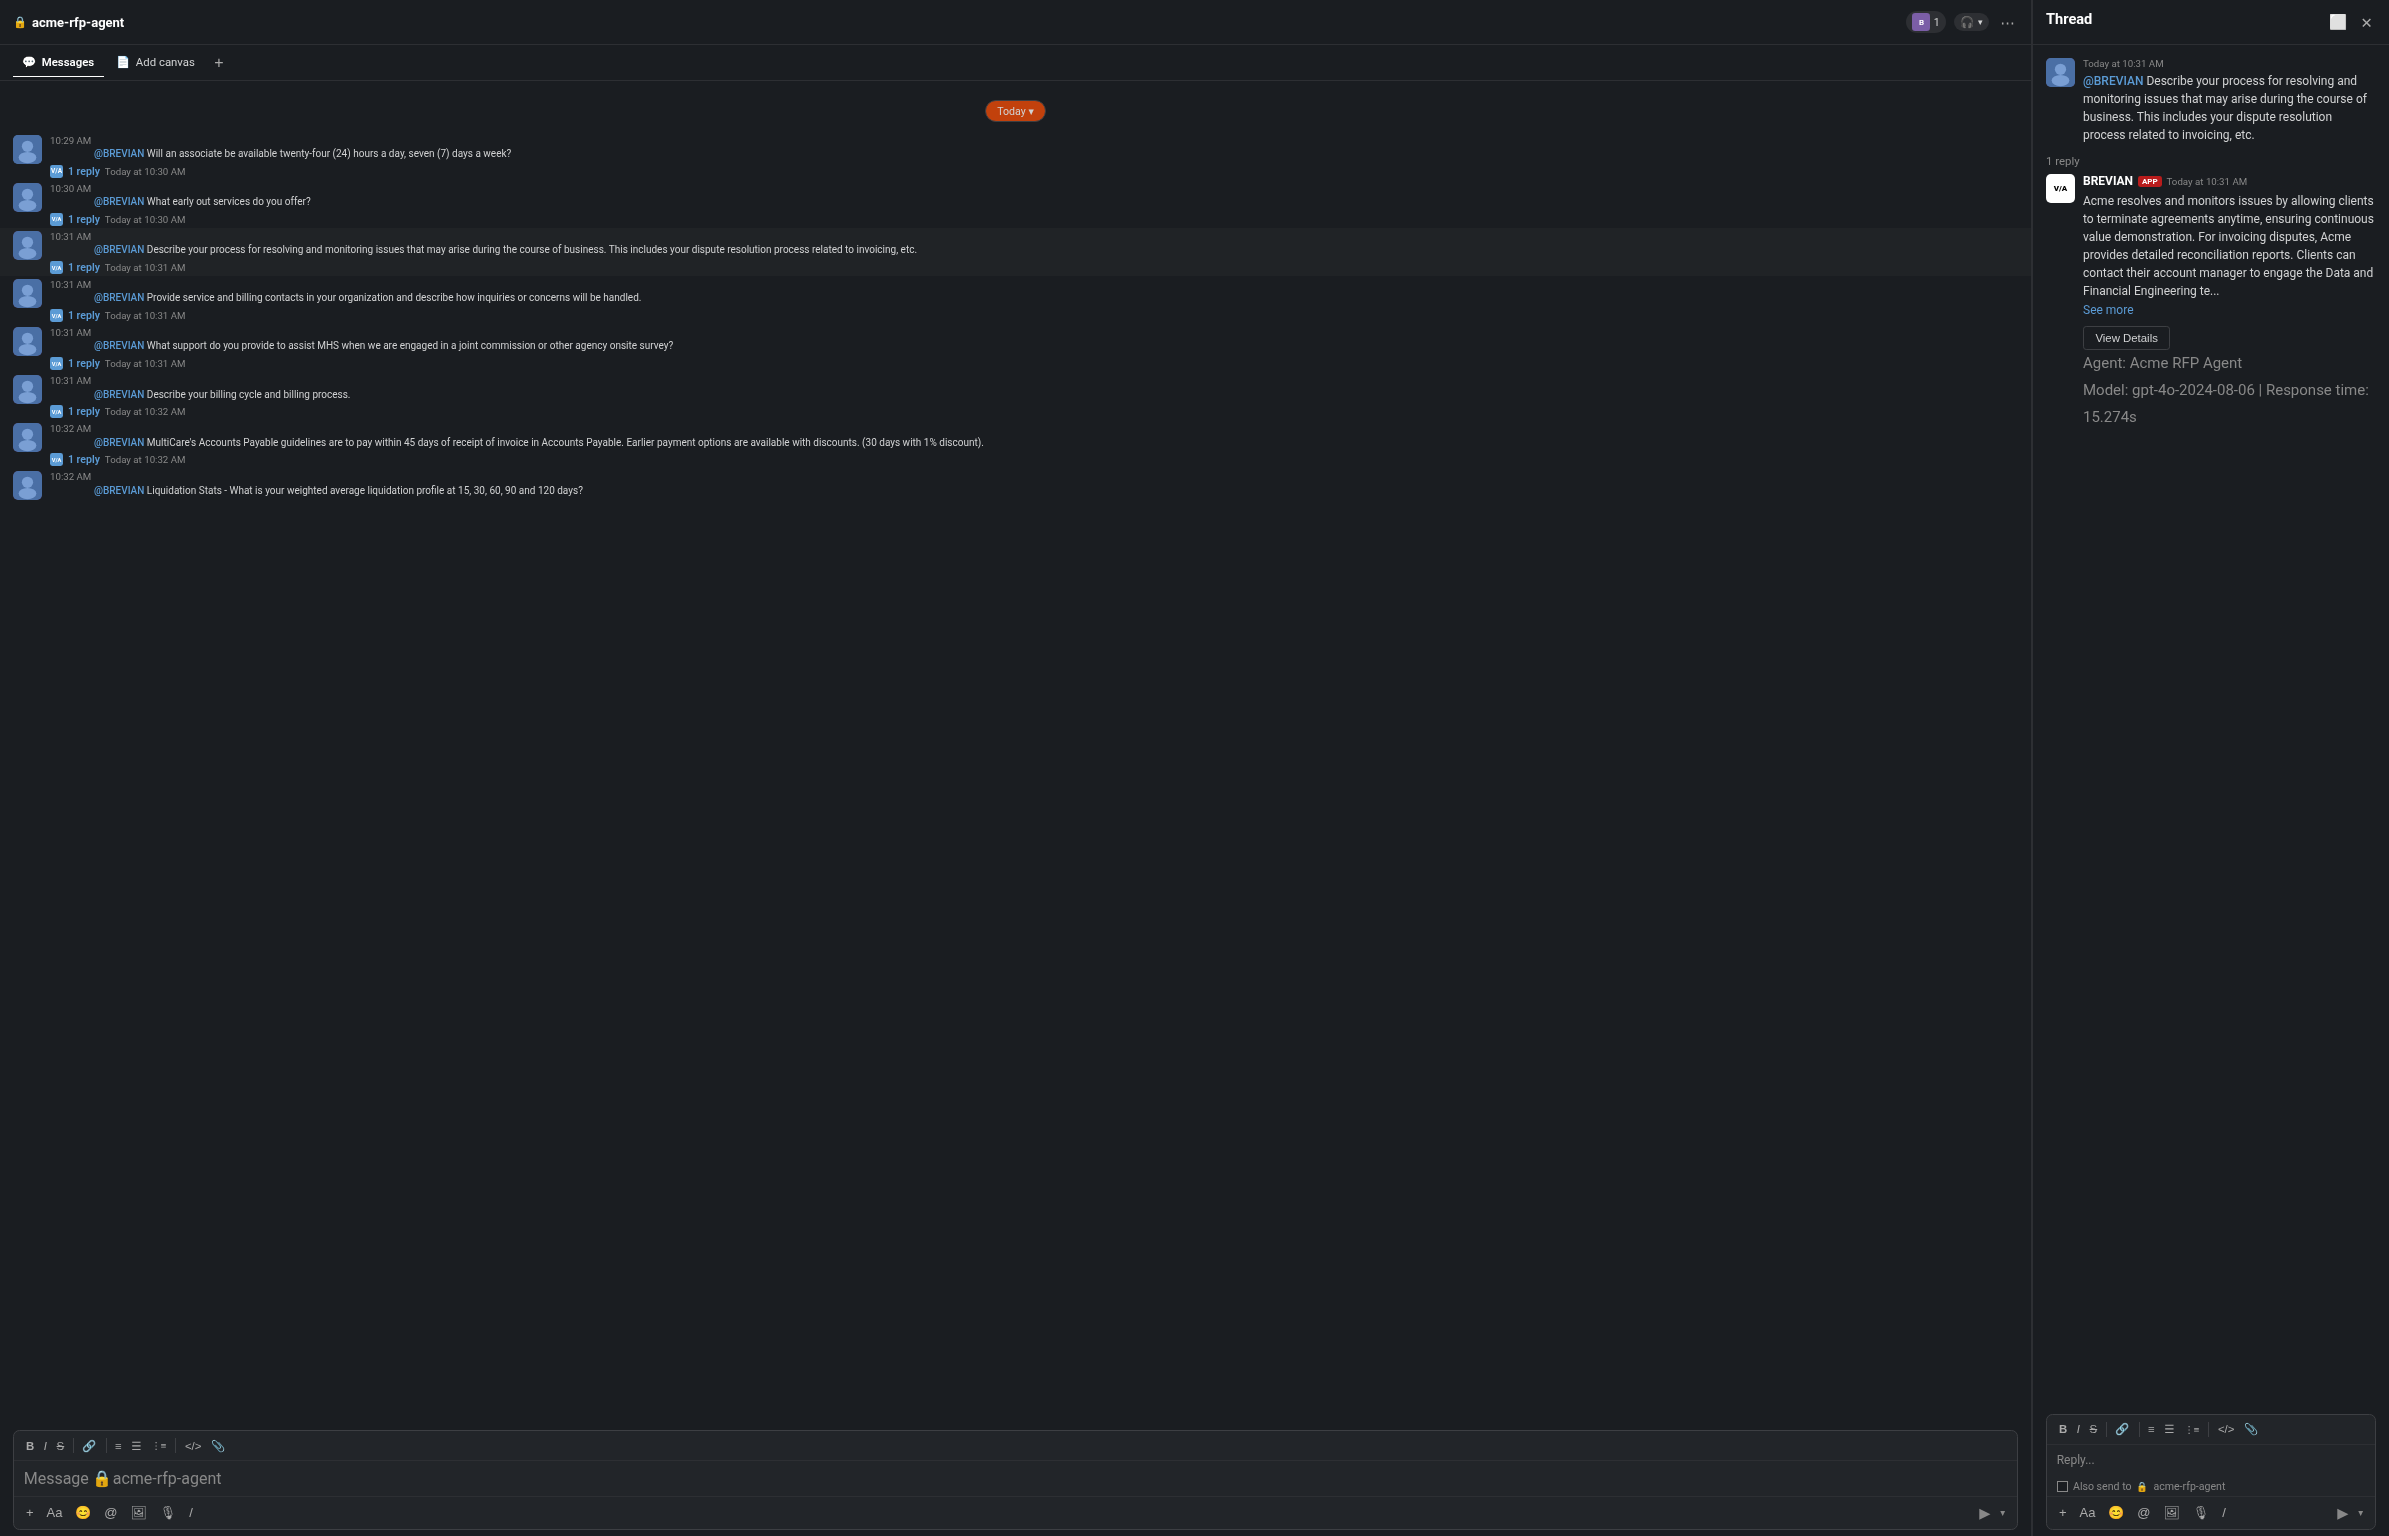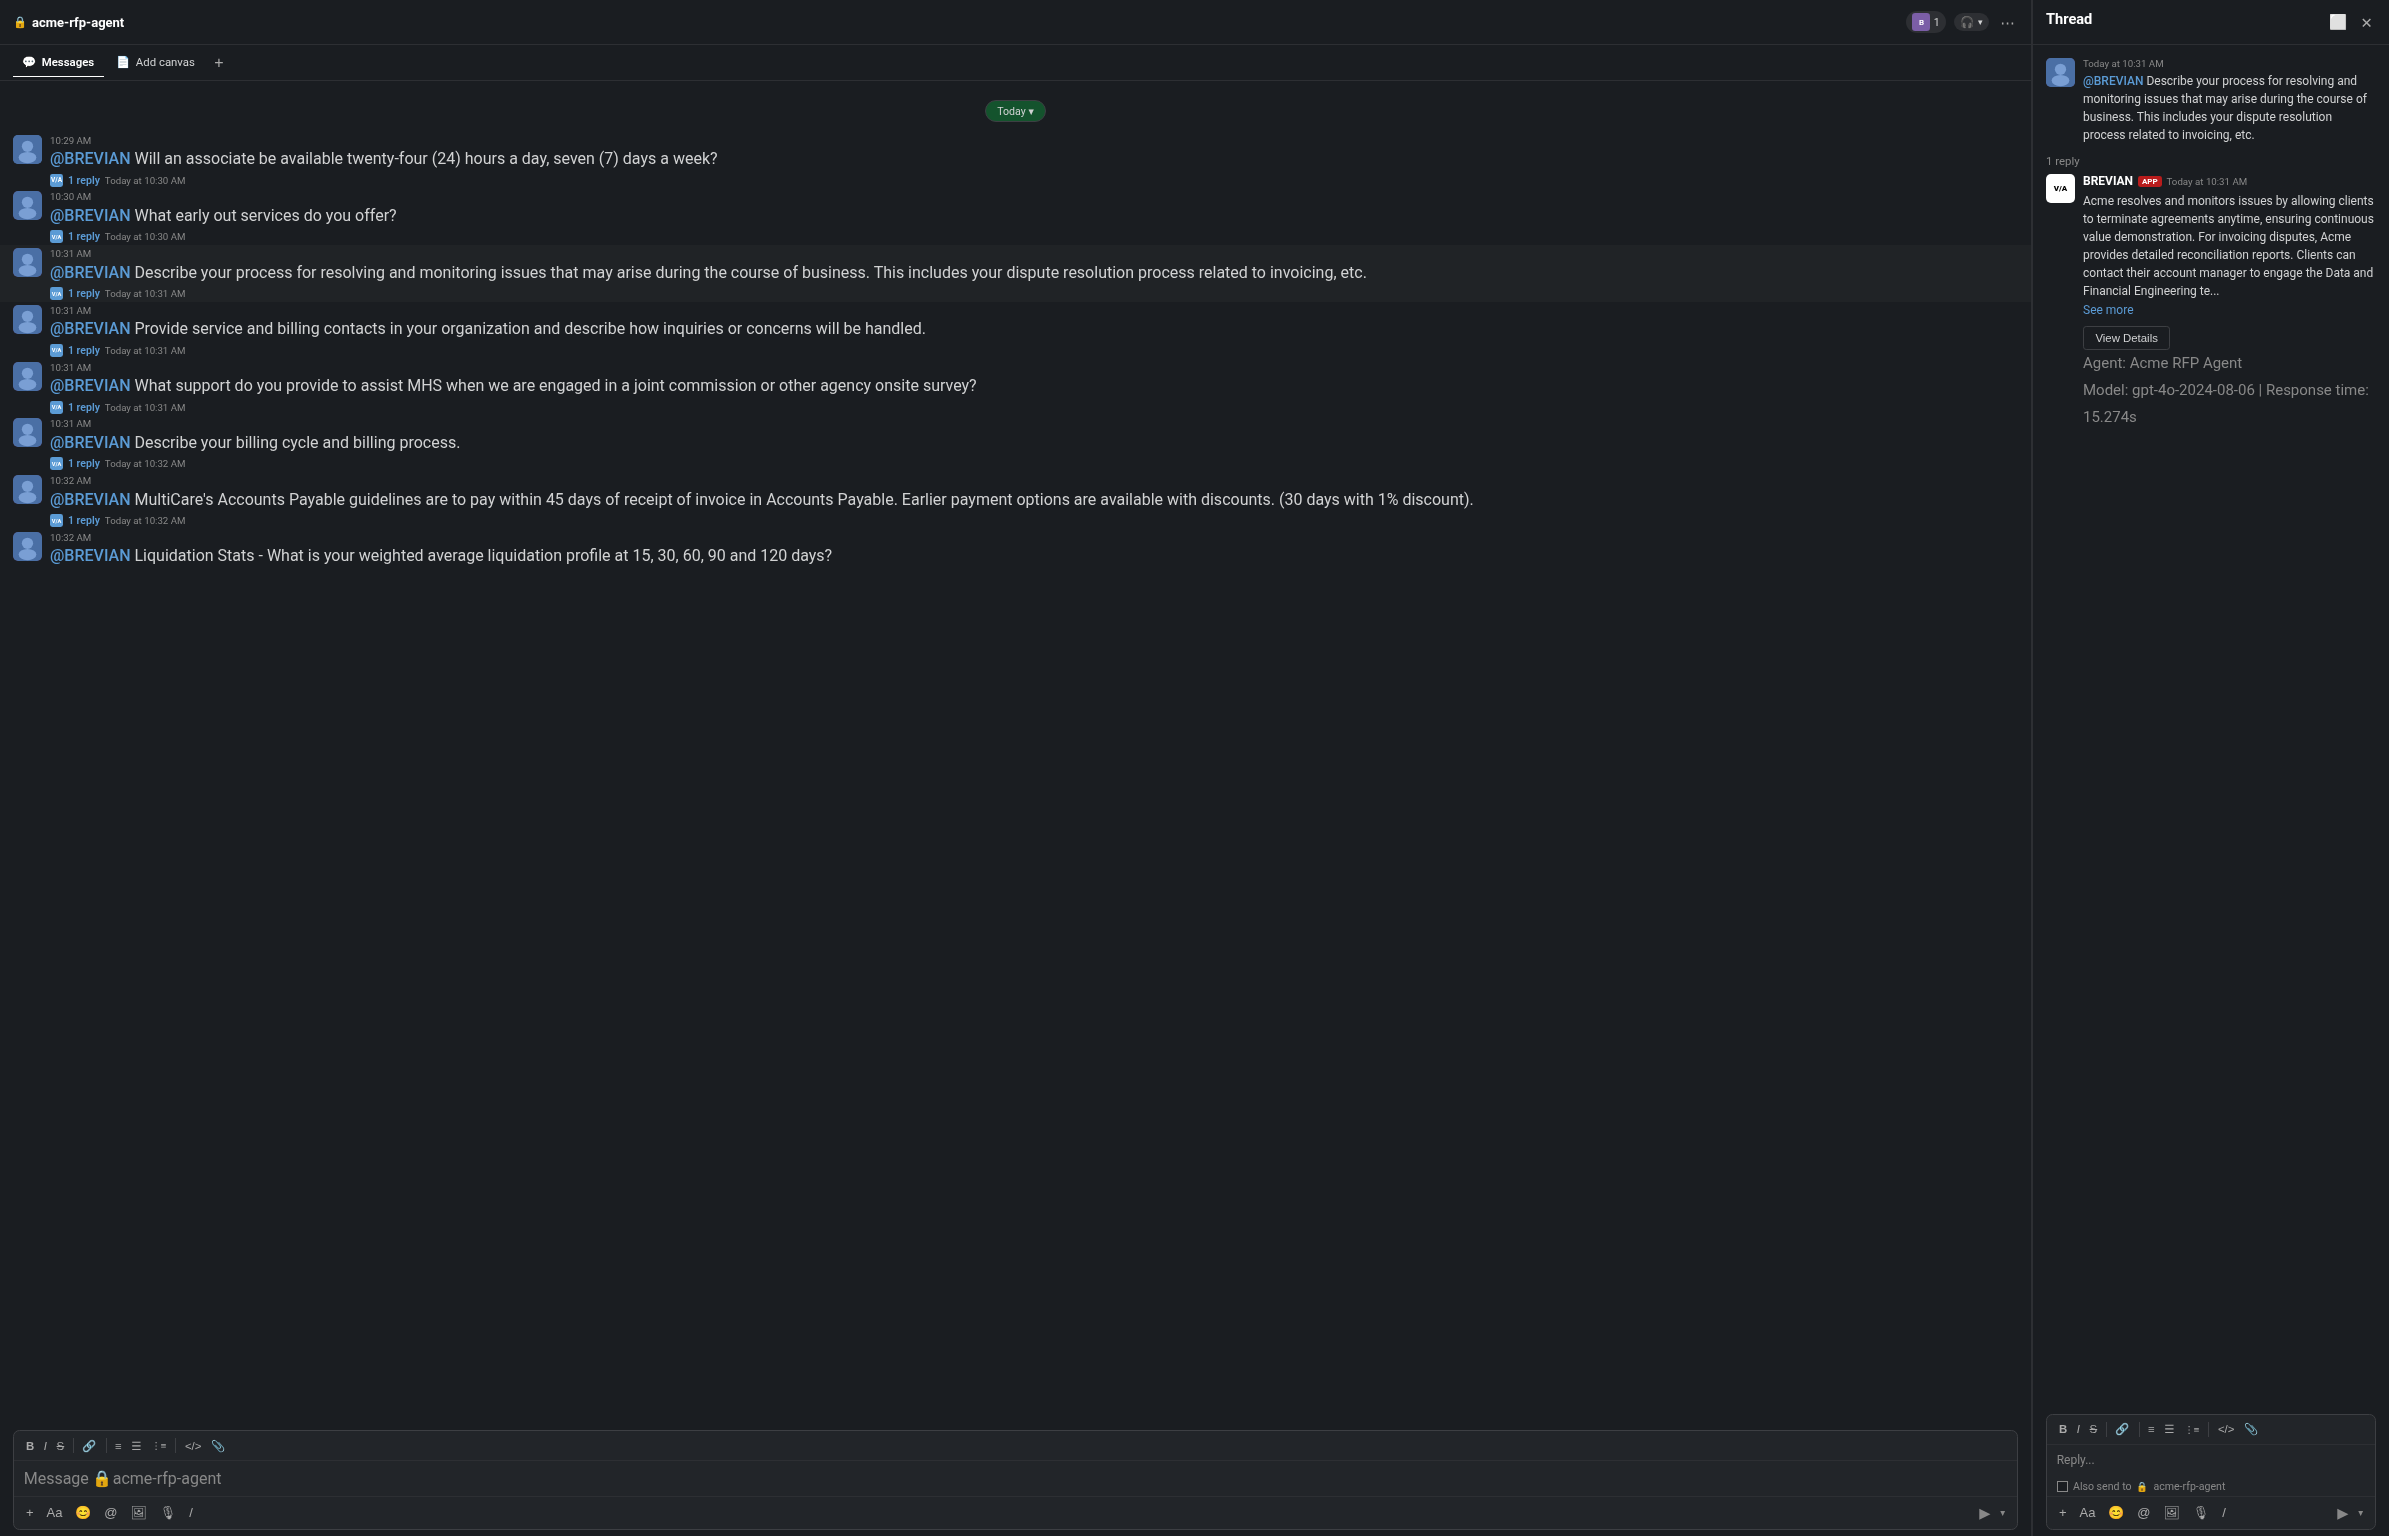--- a/index.html
+++ b/index.html
@@ -149,21 +149,21 @@
     }
 
     .date-divider {
       display: flex;
       align-items: center;
       justify-content: center;
       margin: 9.7px 13px;
     }
 
     .date-pill {
-      background: #14532d;
+      background: #c2410c;
       border: 0.8px solid #3d3f43;
       border-radius: 16px;
       padding: 3.2px 11.4px;
       font-size: 10.6px;
       color: #d1d2d3;
       display: flex;
       align-items: center;
       gap: 3.2px;
       cursor: pointer;
     }
@@ -196,22 +196,23 @@
     }
 
     .msg-time {
       font-size: 9.7px;
       color: #888;
       margin-bottom: 1.6px;
     }
 
     .msg-text {
       color: #d1d2d3;
-      font-size: 16px;
+      font-size: 10px;
       line-height: 1.45;
+      margin-left: 44px;
     }
 
     .mention {
       color: #5b9bd5;
       font-weight: 500;
     }
 
     .reply-info {
       display: flex;
       align-items: center;

